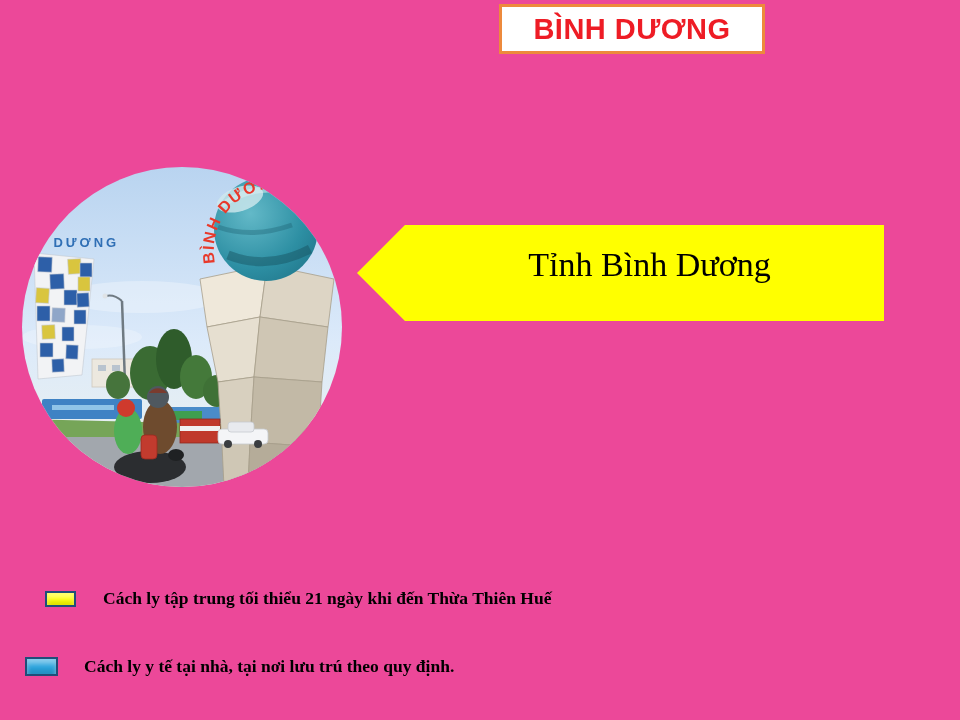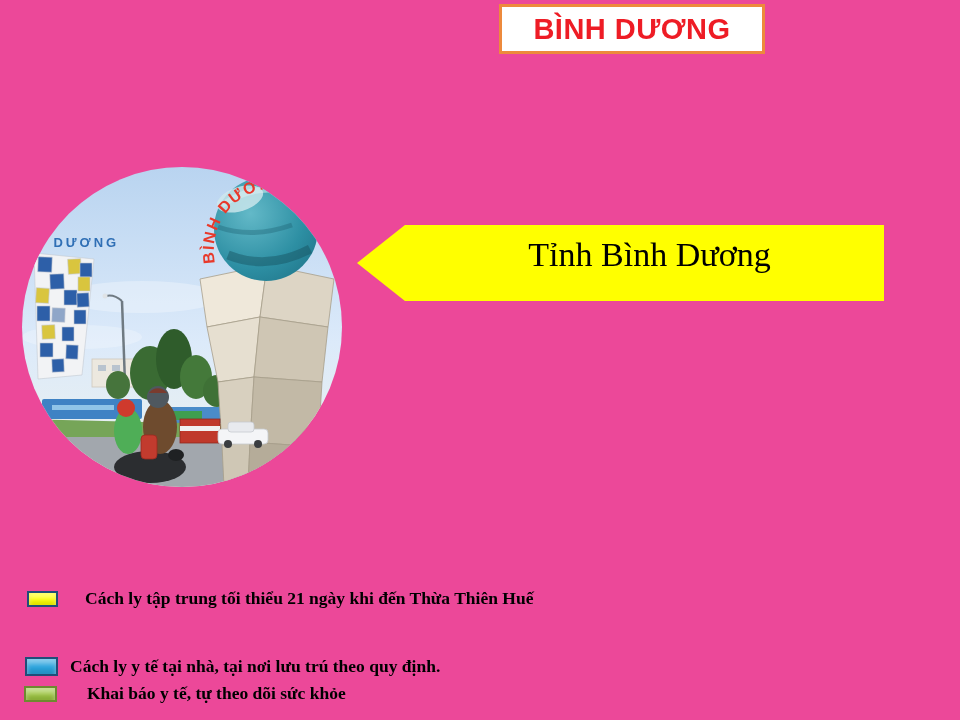--- a/index.html
+++ b/index.html
@@ -34,21 +34,21 @@
     width: 320px; height: 320px;
     border-radius: 50%;
     overflow: hidden;
   }
   .photo-circle svg { display: block; }
 
   
   .callout-arrow {
     position: absolute;
     left: 357px; top: 225px;
-    width: 527px; height: 76px;
+    width: 527px; height: 96px;
     clip-path: polygon(9.1% 0%, 100% 0%, 100% 100%, 9.1% 100%, 0% 50%);
     display: flex; align-items: center; justify-content: center;
     padding: 0 12px 16px 70px;
     font-family: "Liberation Serif", serif;
     font-size: 34px;
   }
 
   
   .legend-item {
     position: absolute;
@@ -60,26 +60,26 @@
     border-width: 2px;
     box-shadow: inset 0 5px 5px rgba(255,255,255,0.45), inset 0 -4px 4px rgba(0,0,0,0.12);
   }
   .legend-label {
     font-family: "Liberation Serif", serif;
     font-weight: bold;
     font-size: 17.5px;
     color: #000000;
     white-space: nowrap;
   }
-  .legend-1 { left: 27px; top: 588px; }
+  .legend-1 { left: 45px; top: 588px; }
   .legend-1 .legend-swatch { width: 31px; height: 16px; }
   .legend-1 .legend-label { margin-left: 27px; }
   .legend-2 { left: 25px; top: 656px; }
   .legend-2 .legend-swatch { width: 33px; height: 19px; }
-  .legend-2 .legend-label { margin-left: 12px; }
+  .legend-2 .legend-label { margin-left: 26px; }
   .legend-3 { left: 24px; top: 683px; }
   .legend-3 .legend-swatch { width: 33px; height: 16px; }
   .legend-3 .legend-label { margin-left: 30px; }
 </style>
 </head>
 <body>
 
 <div class="slide">
 
   <div class="title-box" style="color: rgb(238, 28, 37); border-color: rgb(237, 138, 60);">
@@ -209,18 +209,14 @@
   <div class="legend-item legend-1">
     <span class="legend-swatch" style="background-color: rgb(255, 255, 0); border-color: rgb(31, 78, 121);"></span>
     <span class="legend-label">Cách ly tập trung tối thiểu 21 ngày khi đến Thừa Thiên Huế</span>
   </div>
 
   <div class="legend-item legend-2">
     <span class="legend-swatch" style="background-color: rgb(41, 163, 221); border-color: rgb(31, 78, 121);"></span>
     <span class="legend-label">Cách ly y tế tại nhà, tại nơi lưu trú theo quy định.</span>
   </div>
 
-  <div class="legend-item legend-3">
-    <span class="legend-swatch" style="background-color: rgb(156, 197, 64); border-color: rgb(109, 138, 47);"></span>
-    <span class="legend-label">Khai báo y tế, tự theo dõi sức khỏe</span>
-  </div>
 
 </div>
 
 </body></html>

